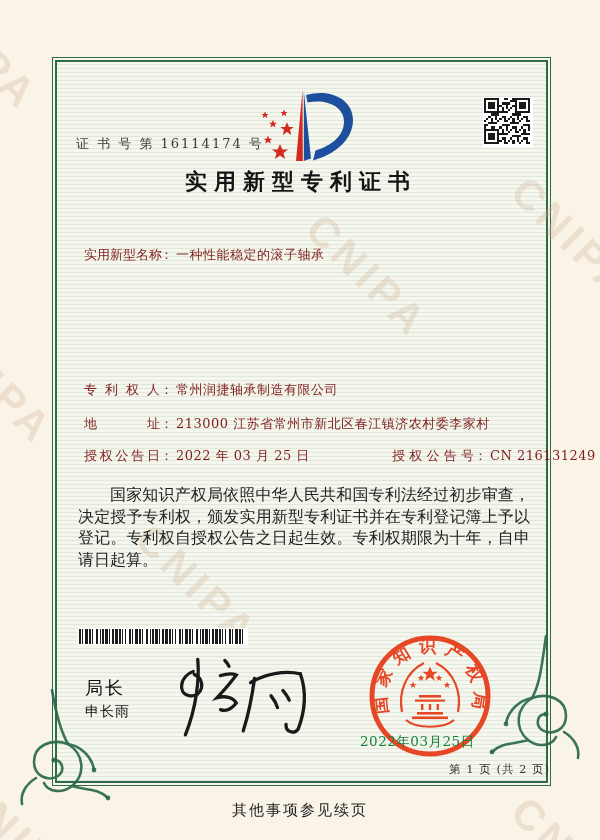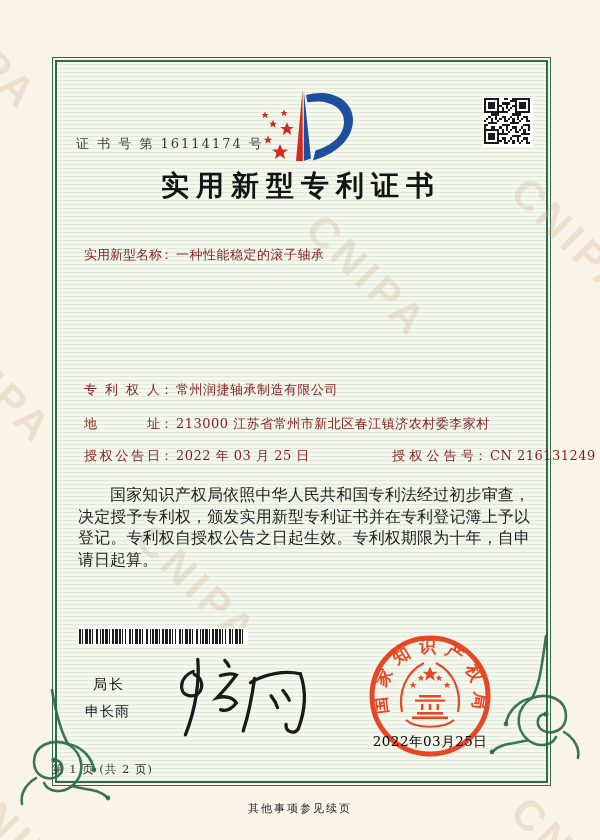--- a/index.html
+++ b/index.html
@@ -34,60 +34,60 @@
   
   .layer{position:absolute;left:0;top:0;width:600px;height:840px;z-index:2;}
   .cert-no{
     position:absolute;left:76px;top:95px;
     font-size:13px;letter-spacing:2px;color:#3a3a3a;margin-top:40px;
   }
   .logo{position:absolute;left:256px;top:86px;}
   .qr{position:absolute;left:483px;top:97px;width:48px;height:48px;background:#fff;padding:1px;}
   .doc-title{
     position:absolute;left:52px;top:167px;width:498px;
-    text-align:center;font-size:28px;font-weight:bold;
+    text-align:center;font-size:22px;font-weight:bold;
     letter-spacing:7px;color:#141414;
   }
   .row{position:absolute;left:84px;height:16px;line-height:16px;font-size:13px;color:#7f1d1d;white-space:nowrap;}
   .flabel{
     display:inline-block;width:76px;
     text-align:justify;text-align-last:justify;
     vertical-align:top;
   }
   .fcolon{display:inline-block;margin-right:3px;}
   .fvalue{letter-spacing:0.5px;}
   .grant-no-group{position:absolute;left:308px;top:0;}
   .paras{
     position:absolute;left:78px;top:484px;width:452px;
     font-size:16px;line-height:21.6px;color:#222;
     text-align:justify;
   }
   .paras p{margin:0;text-indent:2em;}
   .barcode{position:absolute;left:78px;top:628px;width:170px;height:17px;background:#fff;}
   .officer-title{
-    position:absolute;left:85px;top:676px;font-size:14px;color:#111;
-    font-family:"Liberation Sans","DejaVu Sans",sans-serif;letter-spacing:2px;margin-left:8px;
+    position:absolute;left:85px;top:676px;font-size:18px;color:#111;
+    font-family:"Liberation Sans","DejaVu Sans",sans-serif;letter-spacing:2px;
   }
   .officer-name{
     position:absolute;left:85px;top:703px;font-size:14px;color:#111;
     font-family:"Liberation Sans","DejaVu Sans",sans-serif;letter-spacing:1px;
   }
   .signature{position:absolute;left:158px;top:644px;z-index:3;}
   .seal{position:absolute;left:366px;top:632px;z-index:3;opacity:0.93;}
   .seal-date{
     position:absolute;left:360px;top:733px;width:140px;z-index:4;
-    text-align:center;font-size:13.5px;color:#000000;letter-spacing:0.5px;
+    text-align:left;font-size:13.5px;color:#15803d;letter-spacing:0.5px;
   }
   .page-num{
     position:absolute;left:52px;top:762px;width:498px;
-    text-align:left;font-size:11.5px;color:#333;letter-spacing:1px;
+    text-align:right;font-size:11.5px;color:#333;letter-spacing:1px;
   }
   .cont-note{
     position:absolute;left:0;top:801px;width:600px;
-    text-align:center;font-size:11px;color:#222;letter-spacing:2px;
+    text-align:center;font-size:15px;color:#222;letter-spacing:2px;
   }
 </style>
 </head>
 <body>
 
 <div class="wm" style="left:-60px;top:-22px;">CNIPA</div>
 <div class="wm" style="left:535px;top:168px;">CNIPA</div>
 <div class="wm" style="left:330px;top:205px;">CNIPA</div>
 <div class="wm" style="left:-45px;top:312px;">CNIPA</div>
 <div class="wm" style="left:160px;top:515px;">CNIPA</div>

